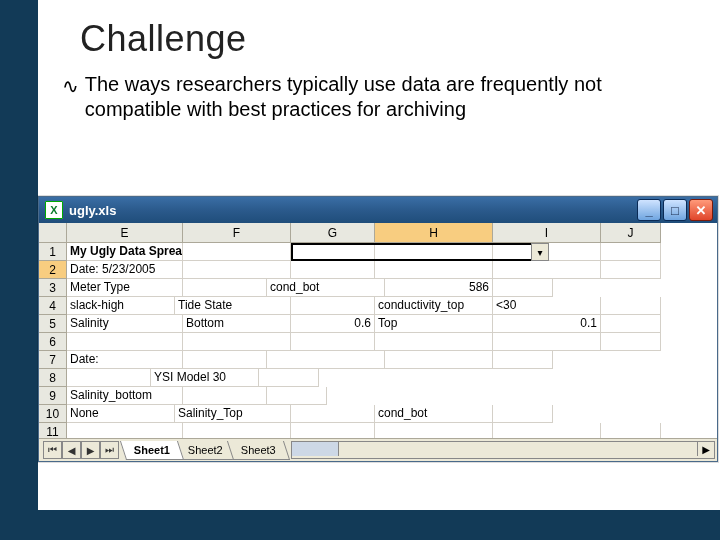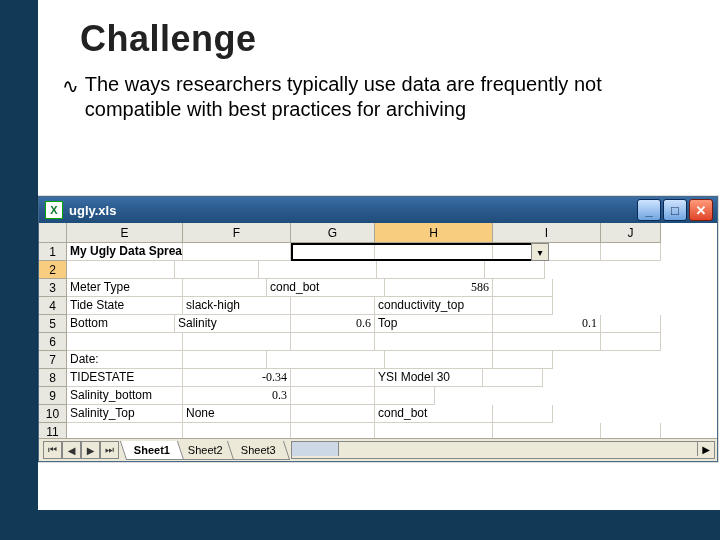--- a/index.html
+++ b/index.html
@@ -11,21 +11,21 @@
   }
   .slide{
     position:absolute;
     left:38px;top:0;right:0;bottom:30px;
     background:#ffffff;
     box-sizing:border-box;
     padding:12px 22px 0 42px;
   }
   .slide-title{
     font-size:36px;
-    font-weight:700;
+    font-weight:400;
     color:#222;
     margin:6px 0 12px 0;
     letter-spacing:.5px;
   }
   .bullet-row{
     display:flex;align-items:flex-start;
     font-size:20px;line-height:1.25;color:#000;
     margin-left:-18px;
     padding-right:10px;
   }
@@ -103,21 +103,21 @@
     text-align:center;font-size:12px;line-height:18px;color:#000;
   }
   .rowhead.active{background:#f8cd80;}
   .xlcell{
     height:18px;flex:0 0 auto;
     border-right:1px solid #d4d0c8;border-bottom:1px solid #d4d0c8;
     box-sizing:border-box;
     font-size:12px;line-height:17px;color:#000;
     padding:0 3px;overflow:hidden;white-space:nowrap;
   }
-  .xlcell.right{text-align:right;font-family:Liberation Serif, serif;}
+  .xlcell.right{text-align:right;}
   .xlcell.bold{font-weight:700;}
   .autofilter-overlay{
     position:absolute;pointer-events:none;
     left:252px;top:20px;width:258px;height:18px;
     border:2px solid #000;box-sizing:border-box;
   }
   .autofilter-overlay .dropbtn{
     position:absolute;right:-2px;top:-2px;width:18px;height:18px;
     background:#ece9d8;border:1px solid #888;box-sizing:border-box;
     display:flex;align-items:center;justify-content:center;
@@ -207,46 +207,48 @@
           <div class="rowhead">1</div>
           <div class="xlcell cE bold">My Ugly Data Spreadsheet</div>
           <div class="xlcell cF"></div>
           <div class="xlcell cG"></div>
           <div class="xlcell cH"></div>
           <div class="xlcell cI"></div>
           <div class="xlcell cJ"></div>
         </div>
         <div class="xlrow">
           <div class="rowhead active">2</div>
+          <div class="xlcell cE">Date: 5/23/2005</div>
           <div class="xlcell cF"></div>
           <div class="xlcell cG"></div>
           <div class="xlcell cH"></div>
           <div class="xlcell cI"></div>
           <div class="xlcell cJ"></div>
         </div>
         <div class="xlrow">
           <div class="rowhead">3</div>
           <div class="xlcell cE">Meter Type</div>
           <div class="xlcell cG"></div>
           <div class="xlcell cH">cond_bot</div>
           <div class="xlcell cI right">586</div>
           <div class="xlcell cJ"></div>
         </div>
         <div class="xlrow">
           <div class="rowhead">4</div>
+          <div class="xlcell cF">slack-high</div>
           <div class="xlcell cE">Tide State</div>
-          <div class="xlcell cF">slack-high</div>
           <div class="xlcell cG"></div>
           <div class="xlcell cH">conductivity_top</div>
+          <div class="xlcell cI">&lt;30</div>
           <div class="xlcell cJ"></div>
         </div>
         <div class="xlrow">
           <div class="rowhead">5</div>
+          <div class="xlcell cE">Salinity</div>
           <div class="xlcell cF">Bottom</div>
-          <div class="xlcell cE">Salinity</div>
           <div class="xlcell cG right">0.6</div>
           <div class="xlcell cH">Top</div>
           <div class="xlcell cI right">0.1</div>
           <div class="xlcell cJ"></div>
         </div>
         <div class="xlrow">
           <div class="rowhead">6</div>
           <div class="xlcell cE"></div>
           <div class="xlcell cF"></div>
           <div class="xlcell cG"></div>
@@ -257,37 +259,34 @@
         <div class="xlrow">
           <div class="rowhead">7</div>
           <div class="xlcell cE">Date:</div>
           <div class="xlcell cG"></div>
           <div class="xlcell cH"></div>
           <div class="xlcell cI"></div>
           <div class="xlcell cJ"></div>
         </div>
         <div class="xlrow">
           <div class="rowhead">8</div>
-          <div class="xlcell cE">TIDESTATE</div>
-          <div class="xlcell cF right">-0.34</div>
           <div class="xlcell cG"></div>
           <div class="xlcell cI">YSI Model 30</div>
           <div class="xlcell cJ"></div>
         </div>
         <div class="xlrow">
           <div class="rowhead">9</div>
           <div class="xlcell cE">Salinity_bottom</div>
-          <div class="xlcell cF right">0.3</div>
           <div class="xlcell cG"></div>
           <div class="xlcell cJ"></div>
         </div>
         <div class="xlrow">
           <div class="rowhead">10</div>
+          <div class="xlcell cF">None</div>
           <div class="xlcell cE">Salinity_Top</div>
-          <div class="xlcell cF">None</div>
           <div class="xlcell cG"></div>
           <div class="xlcell cH">cond_bot</div>
           <div class="xlcell cJ"></div>
         </div>
         <div class="xlrow">
           <div class="rowhead">11</div>
           <div class="xlcell cE"></div>
           <div class="xlcell cF"></div>
           <div class="xlcell cG"></div>
           <div class="xlcell cH"></div>

